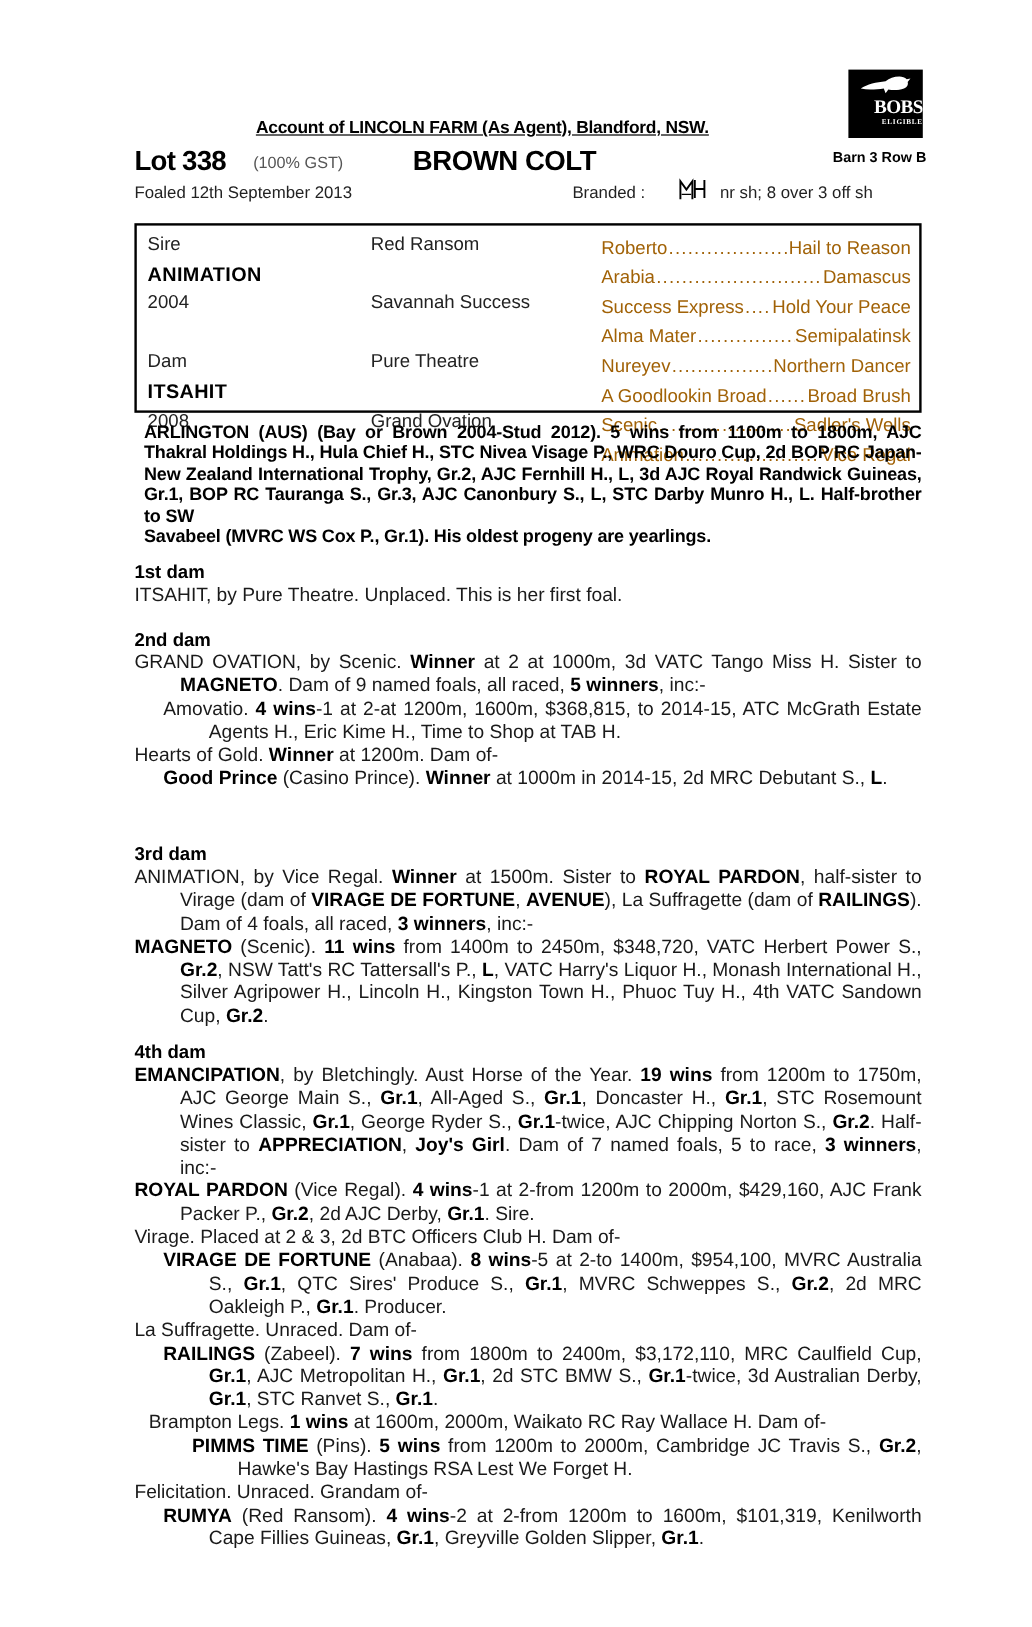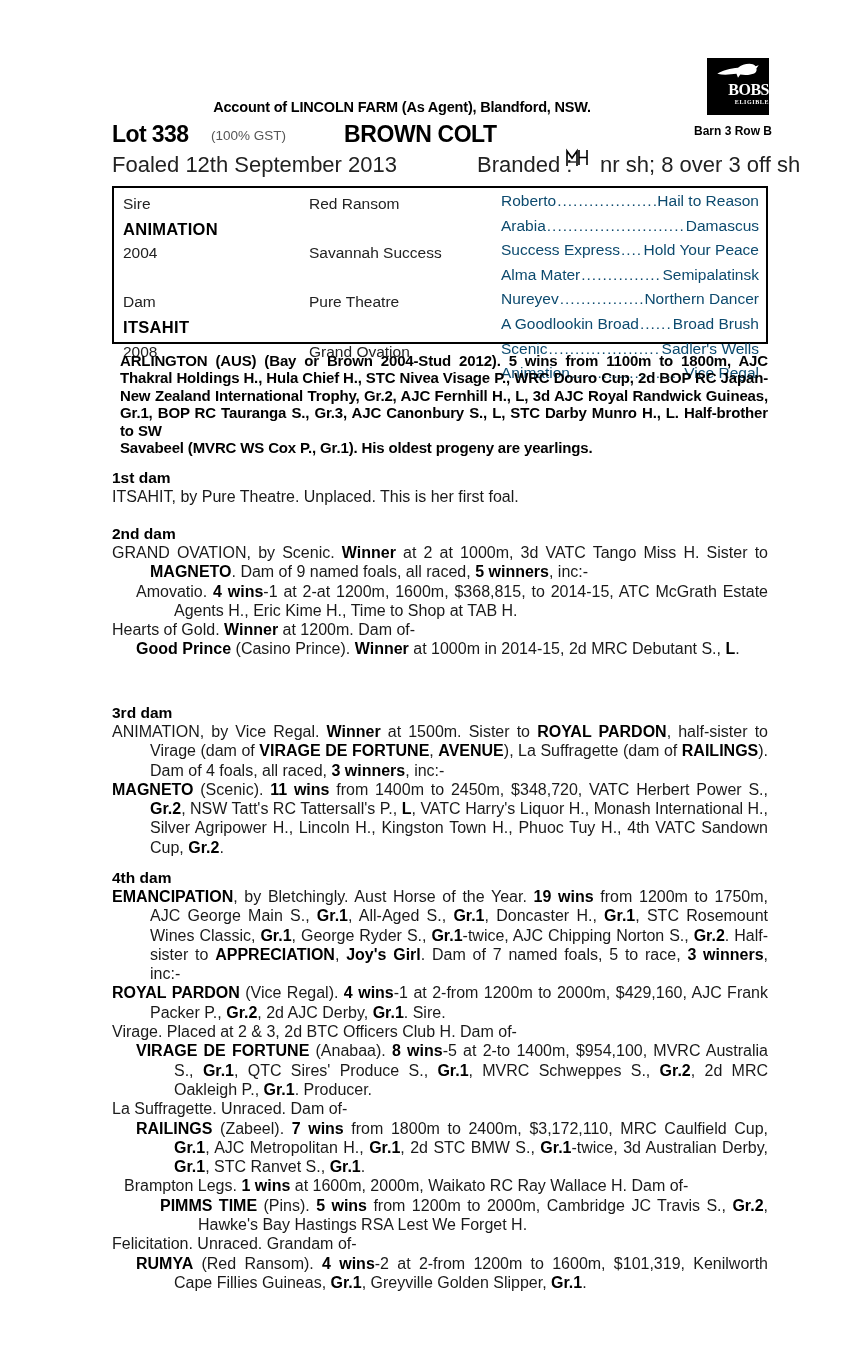--- a/index.html
+++ b/index.html
@@ -60,20 +60,21 @@
   .account-line {
     position: absolute;
     left: 112px;
     top: 99px;
     width: 580px;
     text-align: center;
     font-size: 14.5px;
     font-weight: bold;
     letter-spacing: -0.2px;
     white-space: nowrap;
+    text-decoration: underline;
   }
 
   .lot-row {
     position: absolute;
     left: 112px;
     top: 121px;
     width: 660px;
     height: 26px;
   }
   .lot-no {
@@ -102,21 +103,21 @@
     font-size: 12px;
     font-weight: bold;
   }
 
   .foal-row {
     position: absolute;
     left: 112px;
     top: 152px;
     width: 660px;
     height: 24px;
-    font-size: 22px;
+    font-size: 14px;
     color: #222222;
   }
   .foaled {
     position: absolute;
     left: 0; top: 0;
     white-space: nowrap;
   }
   .branded-label {
     position: absolute;
     left: 365px; top: 0;
@@ -169,24 +170,24 @@
   }
   .ped-line.bold {
     font-weight: bold;
     font-size: 16.5px;
     color: #000000;
     letter-spacing: 0.3px;
   }
   .ped-line.blank { color: transparent; }
   .ped-dot {
     display: flex;
-    align-items: flex-start;
+    align-items: flex-end;
     height: 24.6px;
     font-size: 15.5px;
-    color: #0c4a6e;
+    color: #a16207;
     overflow: hidden;
   }
   .ped-dot .lft { white-space: nowrap; }
   .ped-dot .dots {
     flex: 1 1 auto;
     overflow: hidden;
     white-space: nowrap;
     letter-spacing: 1px;
     margin: 0 1px;
   }

